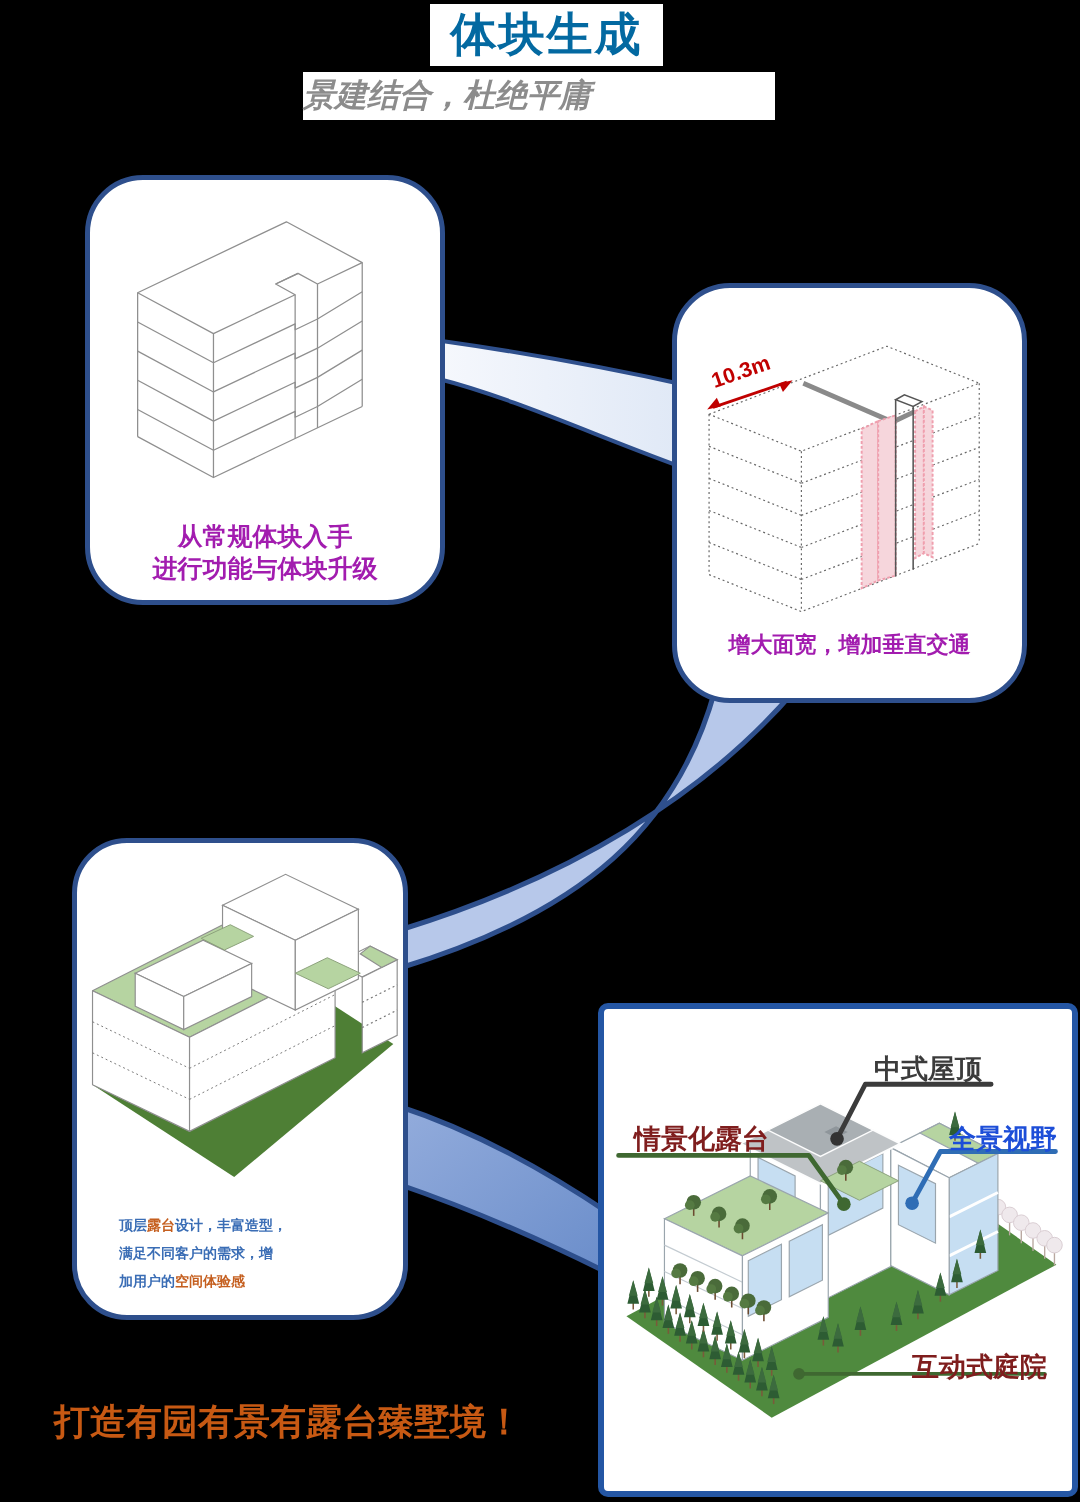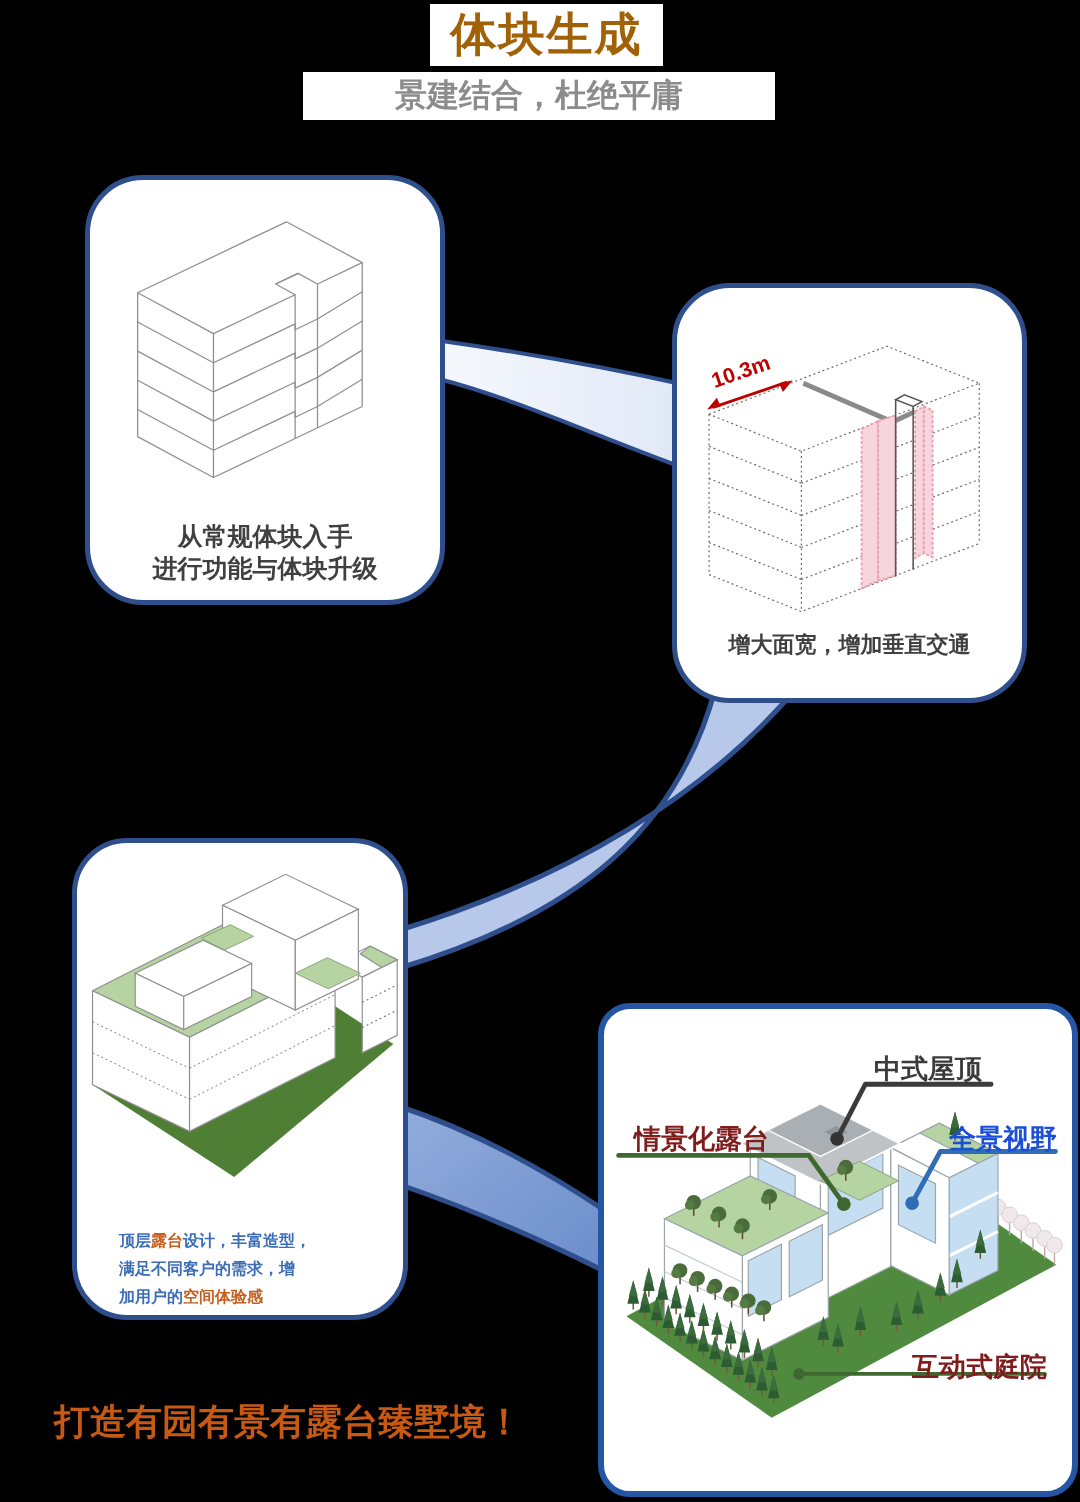--- a/index.html
+++ b/index.html
@@ -2,40 +2,40 @@
 <html><head>
 <meta charset="utf-8">
 <style>
   html,body{margin:0;padding:0;background:#000;}
   body{width:1080px;height:1502px;position:relative;overflow:hidden;
        font-family:"Liberation Sans","DejaVu Sans",sans-serif;}
   .abs{position:absolute;}
   
   .title-box{left:430px;top:4px;width:233px;height:62px;background:#fff;
              display:flex;align-items:center;justify-content:center;z-index:3;}
-  .title-text{font-size:46px;font-weight:bold;color:#a16207;letter-spacing:2px;white-space:nowrap;}
+  .title-text{font-size:46px;font-weight:bold;color:#0369a1;letter-spacing:2px;white-space:nowrap;}
   .subtitle-box{left:303px;top:72px;width:472px;height:48px;background:#fff;
-                display:flex;align-items:center;justify-content:center;z-index:3;}
+                display:flex;align-items:center;justify-content:flex-start;z-index:3;font-style:italic;}
   .subtitle-text{font-size:32px;font-weight:bold;color:#8c8c8c;white-space:nowrap;}
   
   #ribbons{left:0;top:0;width:1080px;height:1502px;z-index:1;}
   
   .panel{background:#fff;border:5px solid #2e4f8c;box-sizing:border-box;z-index:2;}
   #panel1{left:85px;top:175px;width:360px;height:430px;border-radius:58px;}
   #panel2{left:672px;top:283px;width:355px;height:420px;border-radius:58px;}
   #panel3{left:72px;top:838px;width:336px;height:482px;border-radius:55px;}
-  #panel4{left:598px;top:1003px;width:480px;height:494px;border-radius:32px;
+  #panel4{left:598px;top:1003px;width:480px;height:494px;border-radius:10px;
           border:6px solid #2456a4;}
   .panel svg{position:absolute;left:0;top:0;}
   .caption{position:absolute;width:100%;text-align:center;font-weight:bold;
-           color:#404040;line-height:32px;}
+           color:#a21caf;line-height:32px;}
   #panel1 .caption{top:340px;font-size:25px;}
   #panel2 .caption{top:341px;font-size:22px;}
   
-  .p3cap{position:absolute;left:42px;top:384px;width:270px;font-size:16px;
+  .p3cap{position:absolute;left:42px;top:368px;width:270px;font-size:14px;
          font-weight:bold;color:#3a6db5;line-height:28px;text-align:left;}
   .org{color:#c55f1f;}
   
   .p4label{position:absolute;font-size:27px;font-weight:bold;white-space:nowrap;z-index:3;}
   .lab-dark{color:#3b3b3b;} .lab-green{color:#7f1d1d;} .lab-blue{color:#1d4ed8;}
   
   .slogan{left:14px;top:1398px;font-size:36px;font-weight:bold;color:#c75913;
           z-index:3;white-space:nowrap;margin-left:40px;}
 </style>
 </head>

